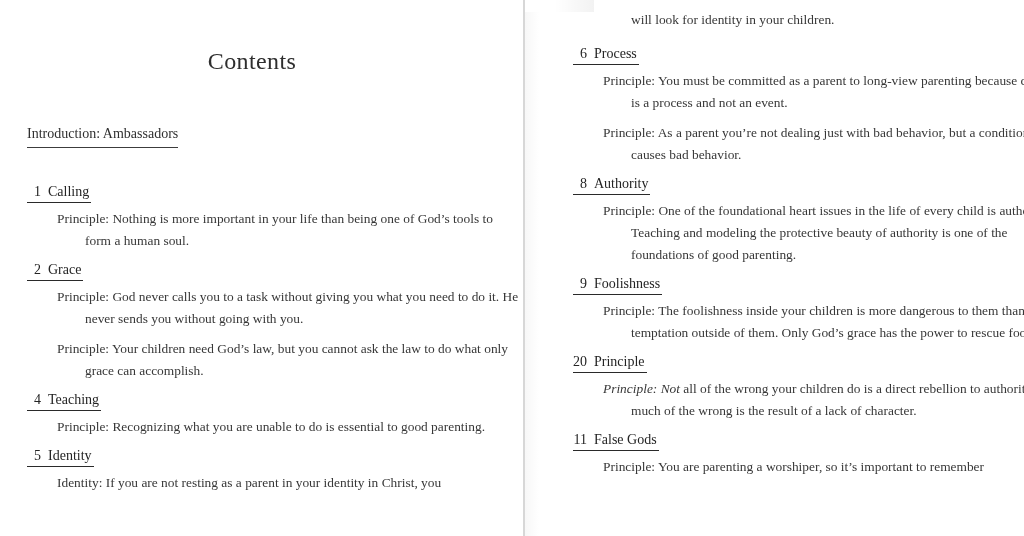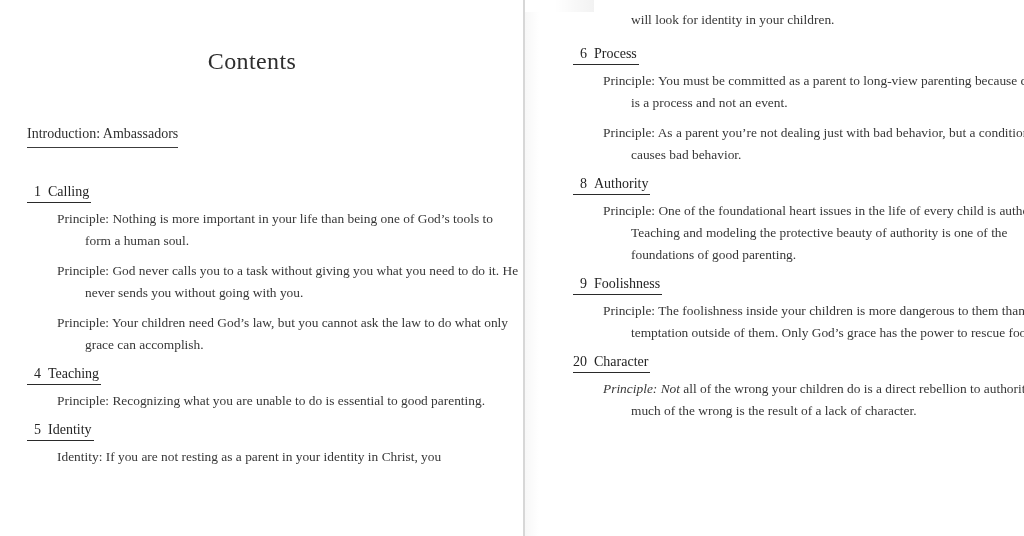--- a/index.html
+++ b/index.html
@@ -78,20 +78,21 @@
     <h1 class="toc-title">Contents</h1>
     <div class="intro-row">
       <span class="intro-link">Introduction: Ambassadors</span>
     </div>
     <div class="chapter-list-left">
         <section class="chapter">
           <div class="chapter-heading-row"><span class="heading-link"><span class="ch-num">1</span><span class="ch-title">Calling</span></span></div>
           <p class="principle">Principle: Nothing is more important in your life than being one of God’s tools to form a human soul.</p>
         </section>
         <section class="chapter">
+          <div class="chapter-heading-row"><span class="heading-link"><span class="ch-num">2</span><span class="ch-title">Grace</span></span></div>
           <p class="principle">Principle: God never calls you to a task without giving you what you need to do it. He never sends you without going with you.</p>
         </section>
         <section class="chapter">
           <p class="principle">Principle: Your children need God’s law, but you cannot ask the law to do what only grace can accomplish.</p>
         </section>
         <section class="chapter">
           <div class="chapter-heading-row"><span class="heading-link"><span class="ch-num">4</span><span class="ch-title">Teaching</span></span></div>
           <p class="principle">Principle: Recognizing what you are unable to do is essential to good parenting.</p>
         </section>
         <section class="chapter">
@@ -115,19 +116,23 @@
         </section>
         <section class="chapter">
           <div class="chapter-heading-row"><span class="heading-link"><span class="ch-num">8</span><span class="ch-title">Authority</span></span></div>
           <p class="principle">Principle: One of the foundational heart issues in the life of every child is authority. Teaching and modeling the protective beauty of authority is one of the foundations of good parenting.</p>
         </section>
         <section class="chapter">
           <div class="chapter-heading-row"><span class="heading-link"><span class="ch-num">9</span><span class="ch-title">Foolishness</span></span></div>
           <p class="principle">Principle: The foolishness inside your children is more dangerous to them than the temptation outside of them. Only God’s grace has the power to rescue fools.</p>
         </section>
         <section class="chapter">
-          <div class="chapter-heading-row"><span class="heading-link"><span class="ch-num">20</span><span class="ch-title">Character</span></span></div>
+          <div class="chapter-heading-row"><span class="heading-link"><span class="ch-num">20</span><span class="ch-title">Principle</span></span></div>
           <p class="principle"><i>Principle: Not</i> all of the wrong your children do is a direct rebellion to authority; much of the wrong is the result of a lack of character.</p>
+        </section>
+        <section class="chapter">
+          <div class="chapter-heading-row"><span class="heading-link"><span class="ch-num">11</span><span class="ch-title">False Gods</span></span></div>
+          <p class="principle">Principle: You are parenting a worshiper, so it’s important to remember</p>
         </section>
       </div>
   </div>
 
 </div>
 
 </body></html>

